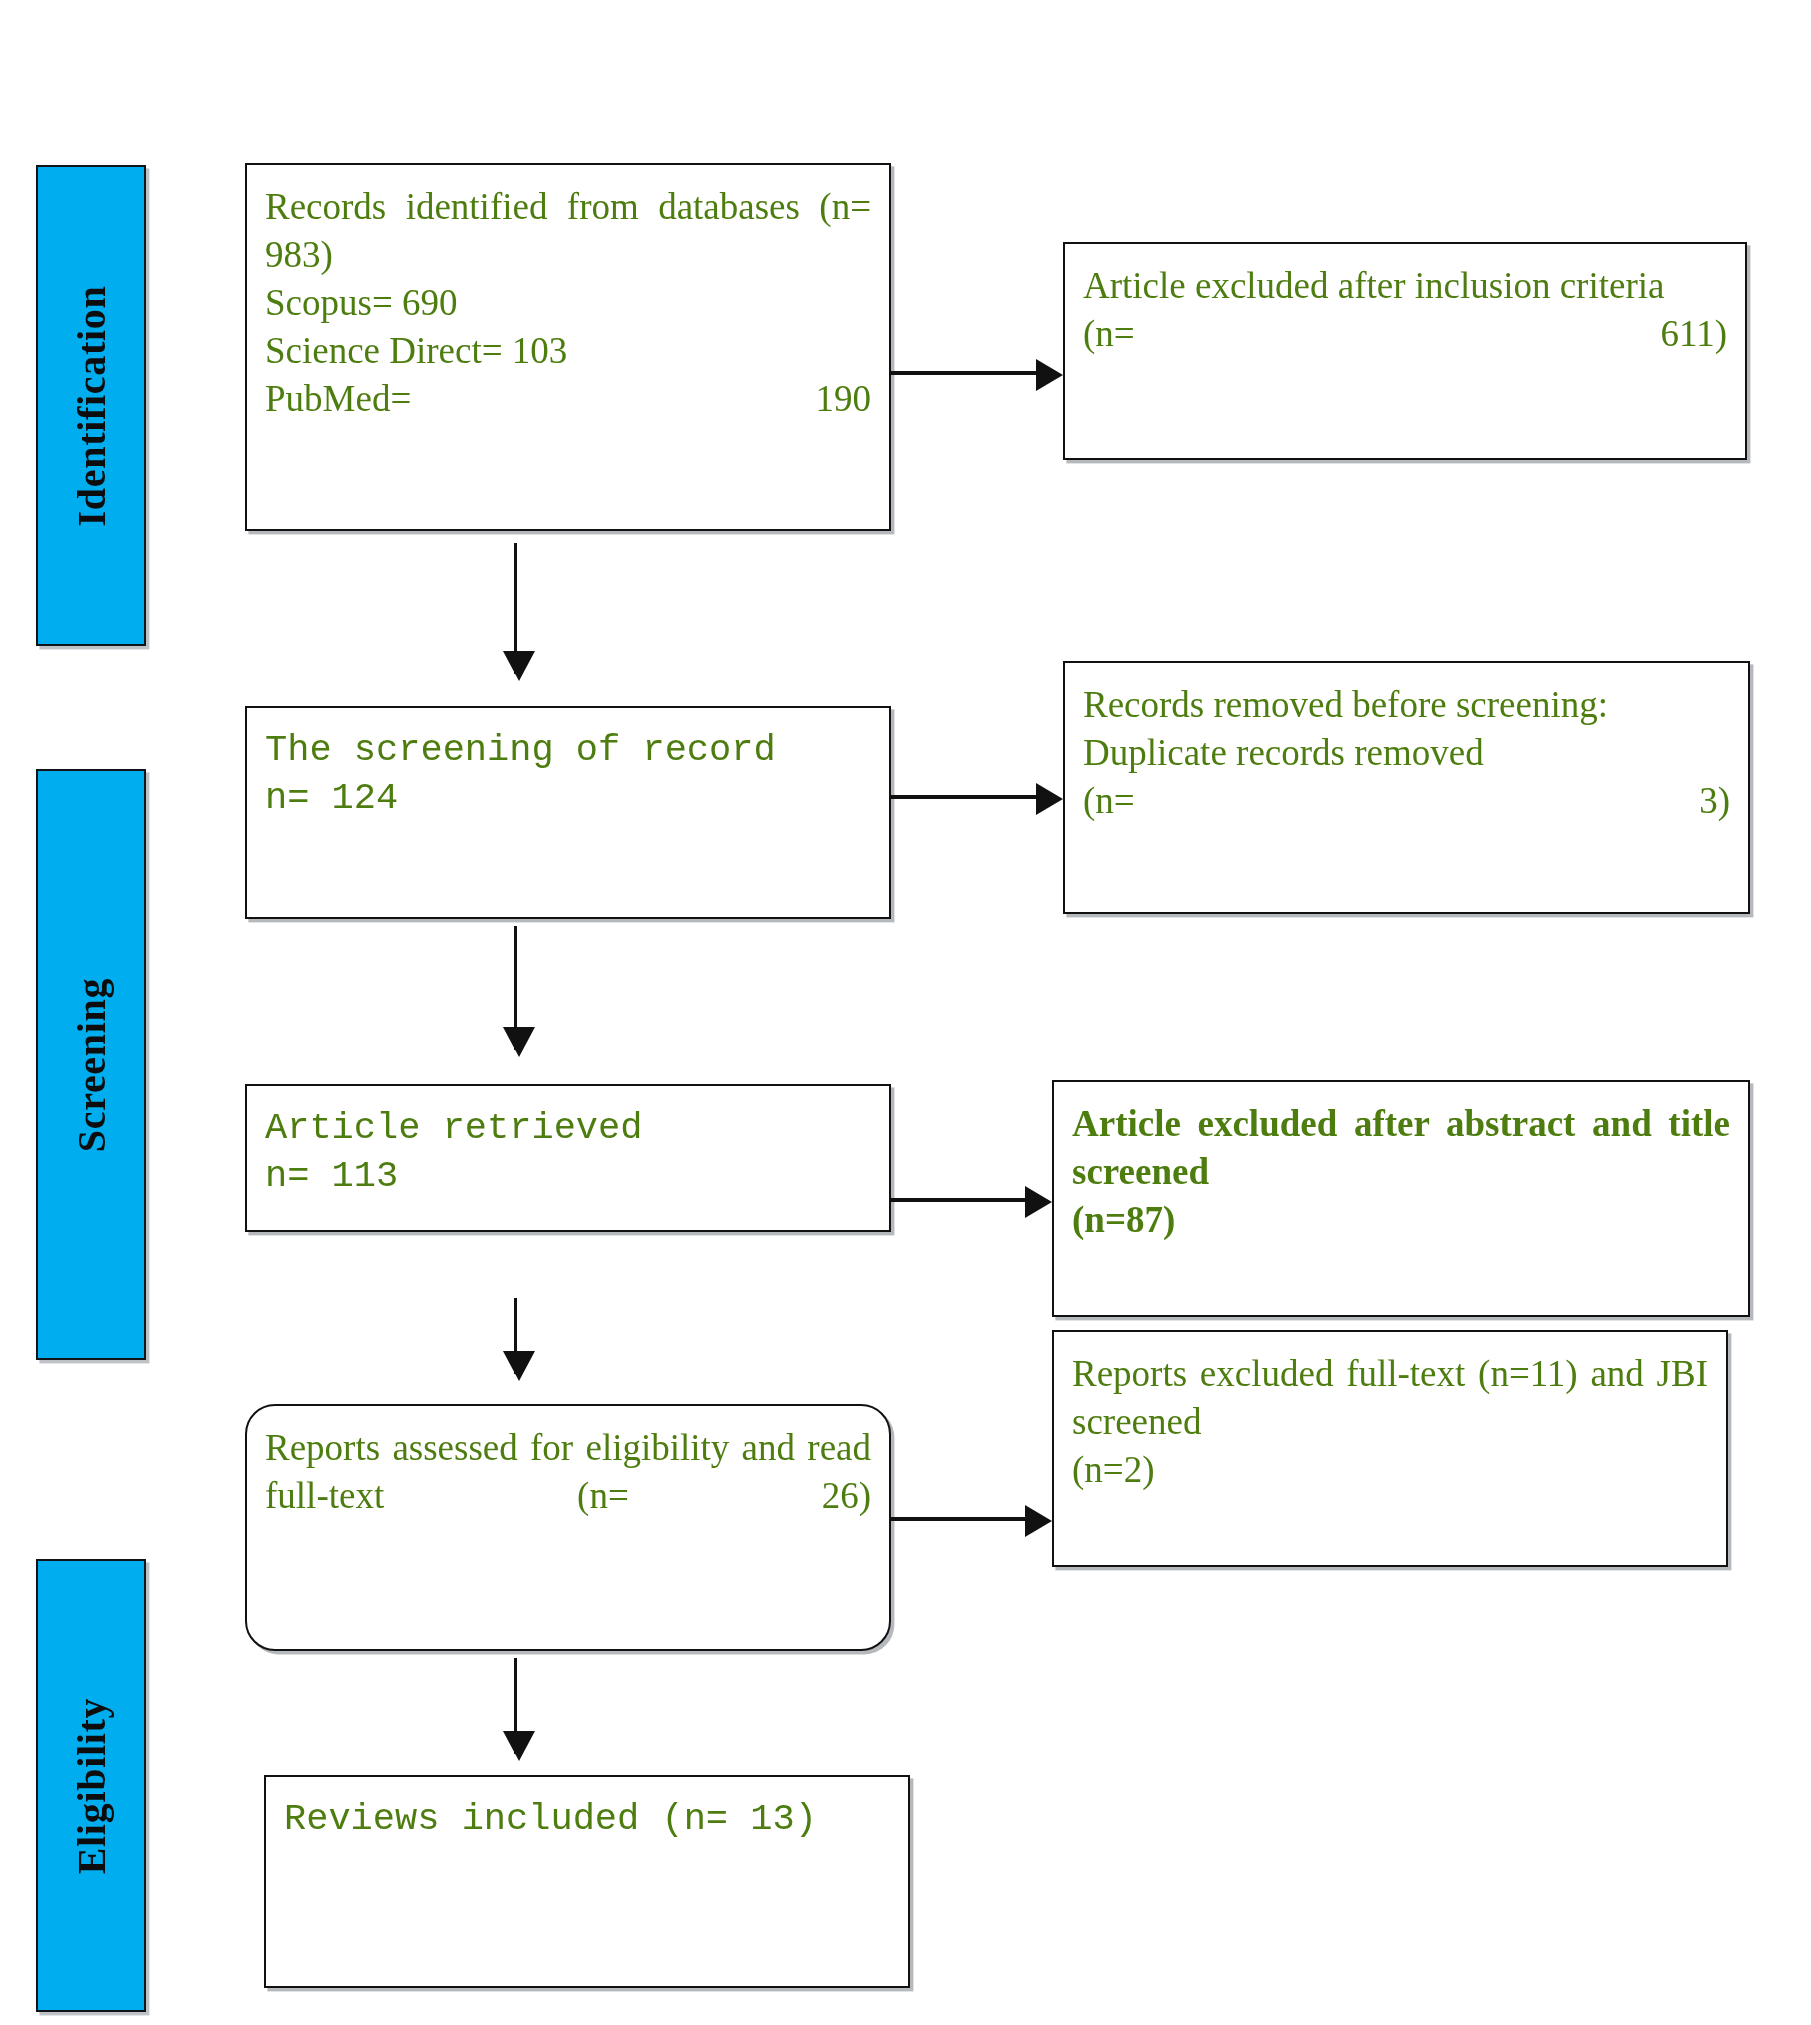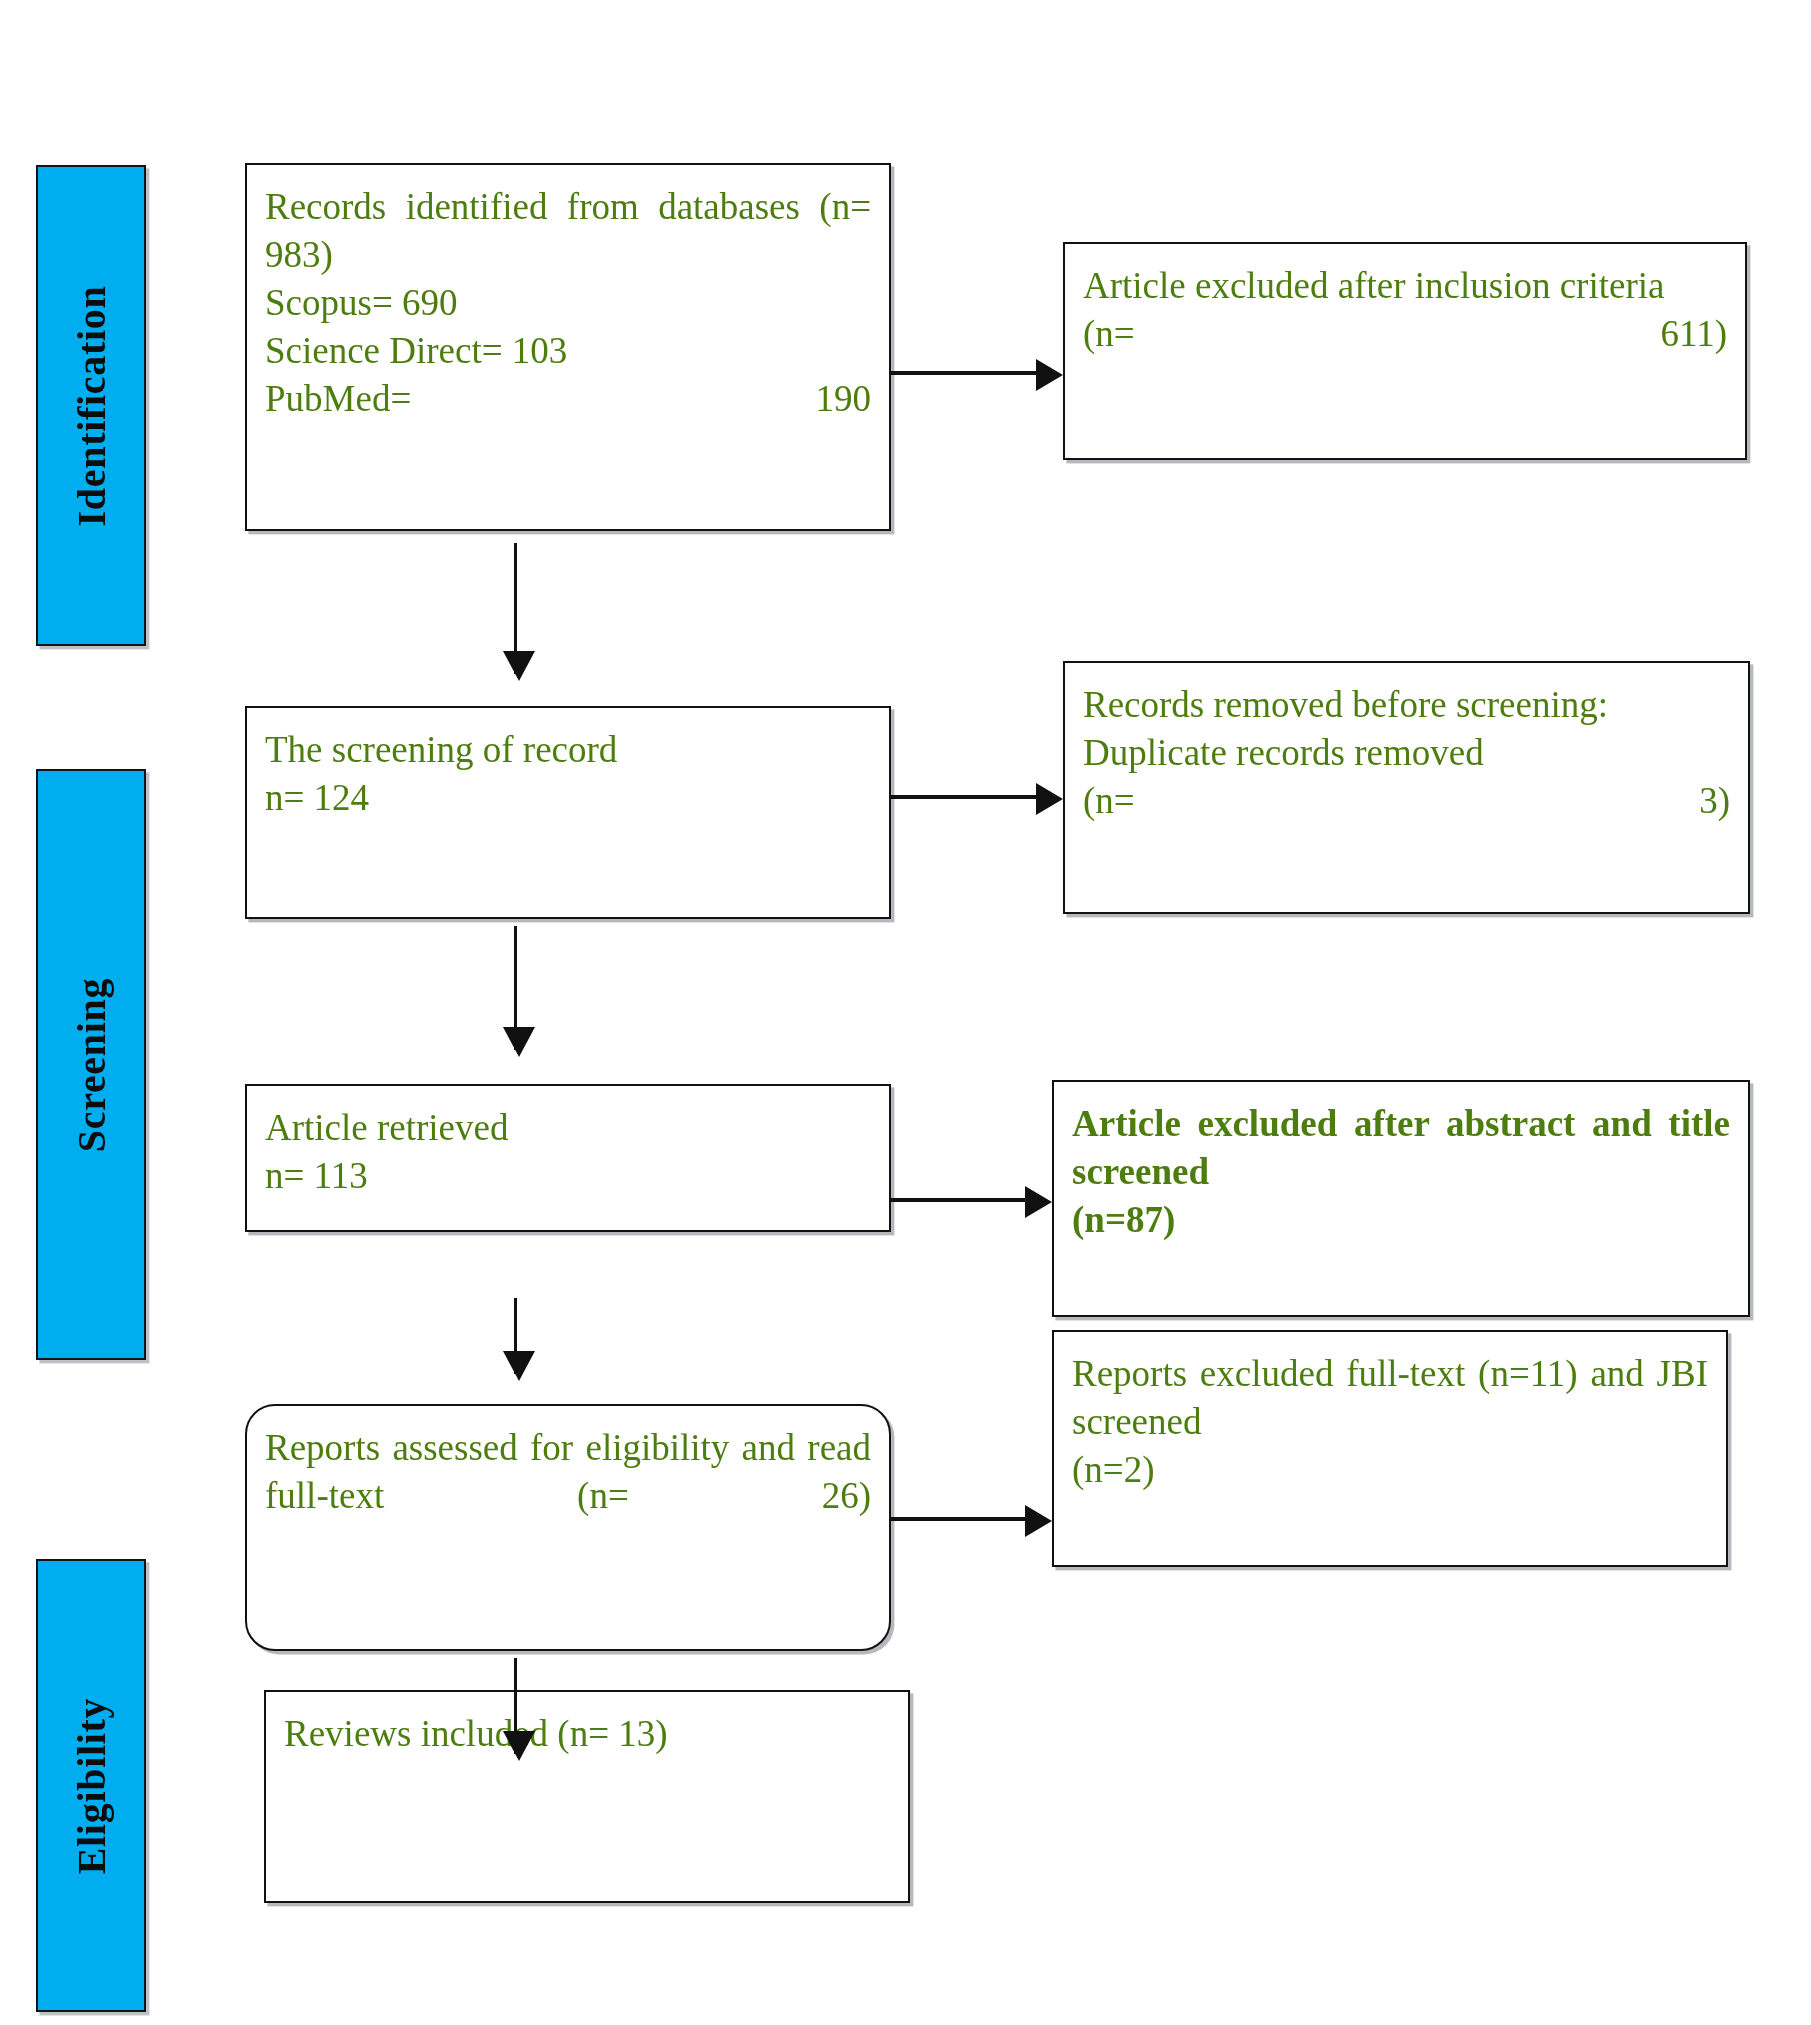--- a/index.html
+++ b/index.html
@@ -83,29 +83,30 @@
     hyphens: none;
   }
   
   .box-text::after {
     content: "";
     display: inline-block;
     width: 100%;
   }
   .box-text.no-justify {
     text-align: left;
+    font-family: Liberation Mono, monospace;
   }
   .box-text.no-justify::after { content: none; }
 
   
   #box-records     { left: 245px; top: 163px;  width: 646px;  height: 368px; }
   #box-screening   { left: 245px; top: 706px; width: 646px;  height: 213px; }
   #box-retrieved   { left: 245px; top: 1084px; width: 646px;  height: 148px; }
   #box-reports     { left: 245px; top: 1404px; width: 646px;  height: 247px; border-radius: 30px; }
-  #box-included    { left: 264px; top: 1690px; width: 646px;  height: 213px; }
+  #box-included    { left: 264px; top: 1775px; width: 646px;  height: 213px; }
 
   
   #box-excl-inclusion { left: 1063px; top: 242px;  width: 684px; height: 218px; }
   #box-removed        { left: 1063px; top: 661px;  width: 687px; height: 253px; }
   #box-excl-abstract  { left: 1052px; top: 1080px; width: 698px; height: 237px; font-weight: bold; }
   #box-excl-fulltext  { left: 1052px; top: 1330px; width: 676px; height: 237px; }
 
   
   .arrow-v {
     position: absolute;

